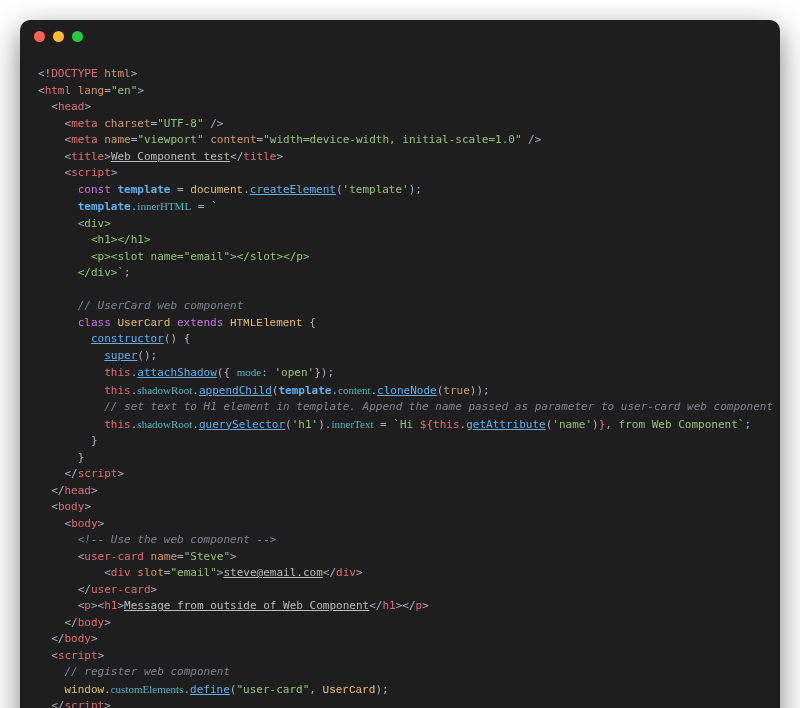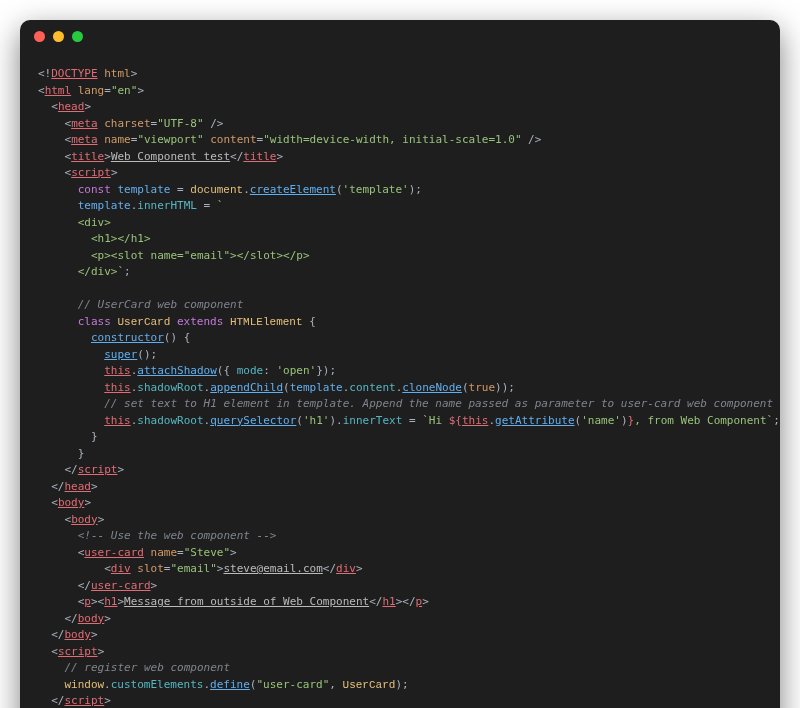--- a/index.html
+++ b/index.html
@@ -34,28 +34,28 @@
   .dot.yellow { background: #ffbd2e; }
   .dot.green { background: #27c93f; }
   .code {
     padding: 14px 18px 24px 18px;
     color: #abb2bf;
     white-space: pre;
     overflow-x: auto;
     font-family: Menlo, Monaco, Consolas, monospace;
   }
   .t-punct   { color: #abb2bf; }
-  .t-tag     { color: #e06c75; text-decoration: underline; }
+  .t-tag     { color: #e06c75; }
   .t-attr    { color: #d19a66; }
   .t-string  { color: #98c379; }
   .t-keyword { color: #c678dd; }
-  .t-var     { color: #e06c75; text-decoration: underline; }
-  .t-varblue { color: #61afef; }
+  .t-var     { color: #e06c75; }
+  .t-varblue { color: #61afef; font-weight: bold; }
   .t-func    { color: #61afef; text-decoration: underline; }
-  .t-prop    { color: #56b6c2; }
+  .t-prop    { color: #56b6c2; font-family: Liberation Serif, serif; }
   .t-class   { color: #e5c07b; font-family: Liberation Mono, monospace; }
   .t-text    { color: #bbbbbb; text-decoration: underline; }
   .t-comment { color: #7f848e; font-style: italic; }
   .t-const   { color: #d19a66; }
   .t-interp  { color: #e06c75; }
 </style>
 </head>
 <body>
 
 <div class="window">

